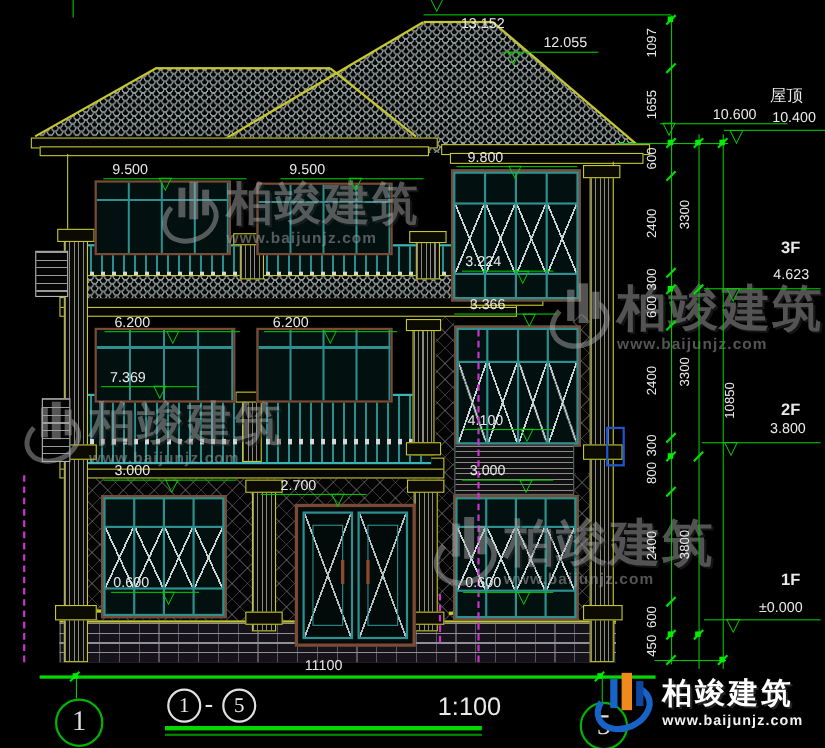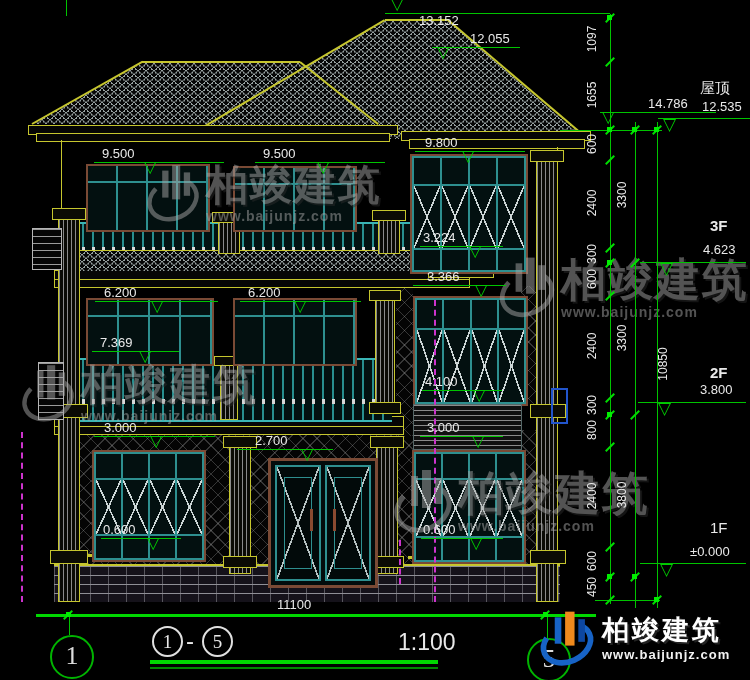--- a/index.html
+++ b/index.html
@@ -219,21 +219,21 @@
   <i class="mg" style="left:434px;top:300px;height:302px;"></i>
   <i class="mg" style="left:399px;top:540px;height:44px;"></i>
   <div class="blu" style="left:551px;top:388px;width:13px;height:32px;"></div>
   <i class="gl" style="left:66px;top:0;width:1px;height:16px;"></i>
 
   <div class="em" style="left:385px;top:-3px;width:225px;">
     <span class="emt below" style="left:34px;">13.152</span>
     <i class="eml"></i>
       <i class="emtri" style="left:6px;top:1px;"></i>
   </div>
-  <div class="em" style="left:432px;top:31px;width:88px;">
+  <div class="em" style="left:456px;top:31px;width:88px;">
     <span class="emt" style="left:38px;">12.055</span>
     <i class="eml"></i>
       <i class="emtri" style="left:5px;"></i>
   </div>
   <div class="em" style="left:94px;top:146px;width:130px;">
     <span class="emt" style="left:8px;">9.500</span>
     <i class="eml"></i>
       <i class="emtri" style="left:50px;"></i>
   </div>
   <div class="em" style="left:255px;top:146px;width:130px;">
@@ -348,40 +348,40 @@
   <span class="vd" style="left:592px;top:431px;">800</span>
   <span class="vd" style="left:592px;top:497px;">2400</span>
   <span class="vd" style="left:592px;top:562px;">600</span>
   <span class="vd" style="left:592px;top:588px;">450</span>
   <span class="vd" style="left:622px;top:196px;">3300</span>
   <span class="vd" style="left:622px;top:339px;">3300</span>
   <span class="vd" style="left:622px;top:496px;">3800</span>
   <span class="vd" style="left:663px;top:365px;">10850</span>
 
   <div class="em" style="left:600px;top:96px;width:116px;">
-    <span class="emt" style="left:48px;">14.786</span>
+    <span class="emt" style="left:48px;">10.600</span>
     <i class="eml"></i>
       <i class="emtri" style="left:2px;"></i>
   </div>
   <span class="t" style="left:700px;top:80px;font-size:15px;">屋顶</span>
-  <span class="t" style="left:702px;top:100px;">12.535</span>
+  <span class="t" style="left:702px;top:100px;">10.400</span>
   <i class="gl" style="left:658px;top:118px;width:92px;height:1px;"></i>
   <i class="tri" style="left:663px;top:118px;"></i>
 
   <span class="t" style="left:710px;top:218px;font-size:15px;font-weight:bold;">3F</span>
   <span class="t" style="left:703px;top:243px;">4.623</span>
   <i class="gl" style="left:640px;top:262px;width:106px;height:1px;"></i>
   <i class="tri" style="left:660px;top:262px;"></i>
 
   <span class="t" style="left:710px;top:365px;font-size:15px;font-weight:bold;">2F</span>
   <span class="t" style="left:700px;top:383px;">3.800</span>
   <i class="gl" style="left:638px;top:402px;width:108px;height:1px;"></i>
   <i class="tri" style="left:658px;top:402px;"></i>
 
-  <span class="t" style="left:710px;top:520px;font-size:15px;font-weight:normal;">1F</span>
+  <span class="t" style="left:710px;top:520px;font-size:15px;font-weight:bold;">1F</span>
   <span class="t" style="left:690px;top:545px;">±0.000</span>
   <i class="gl" style="left:640px;top:563px;width:106px;height:1px;"></i>
   <i class="tri" style="left:660px;top:563px;"></i>
 
   <span class="t" style="left:277px;top:598px;">11100</span>
   <i class="gl" style="left:36px;top:614px;width:560px;height:3px;background:#00d800;"></i>
   <i class="tk" style="left:62px;top:614px;"></i>
   <i class="tk" style="left:539px;top:614px;"></i>
   <i class="sq" style="left:66px;top:612px;"></i>
   <i class="sq" style="left:543px;top:612px;"></i>

